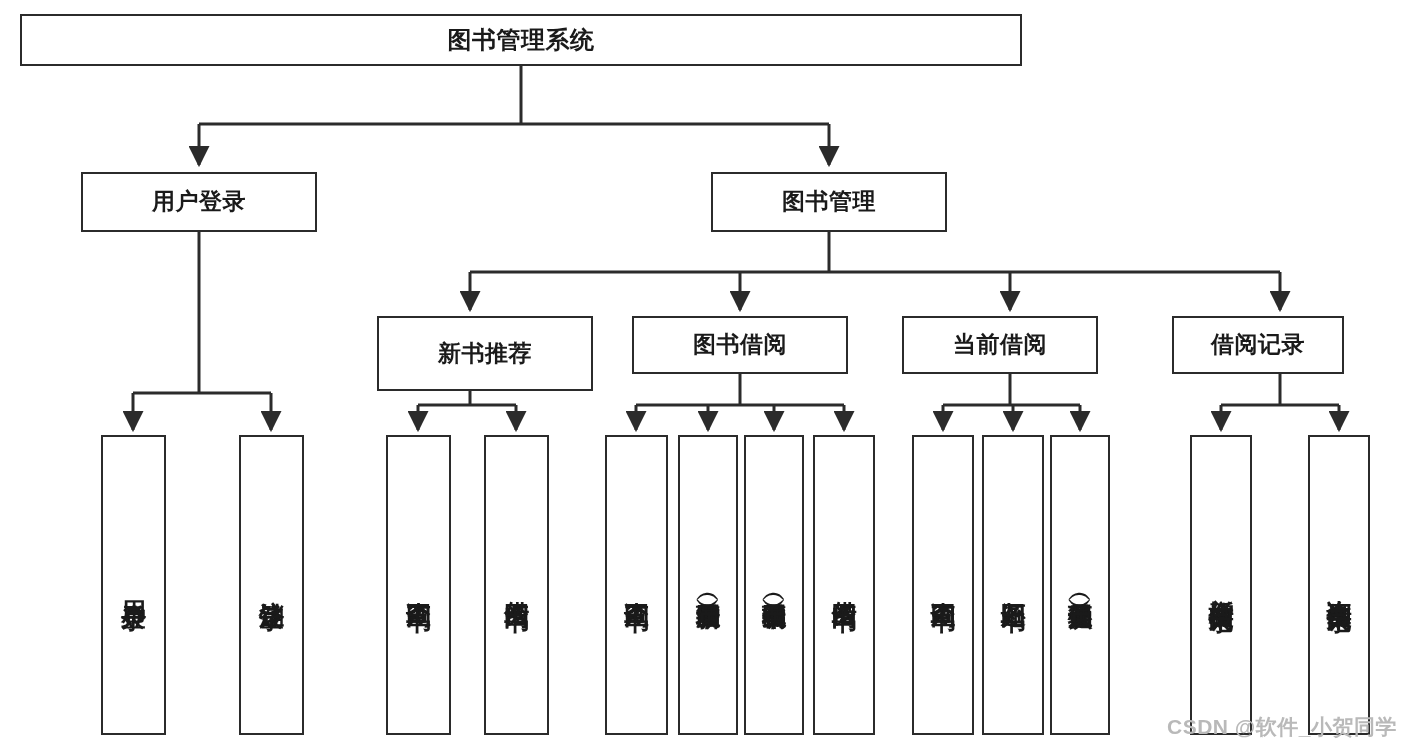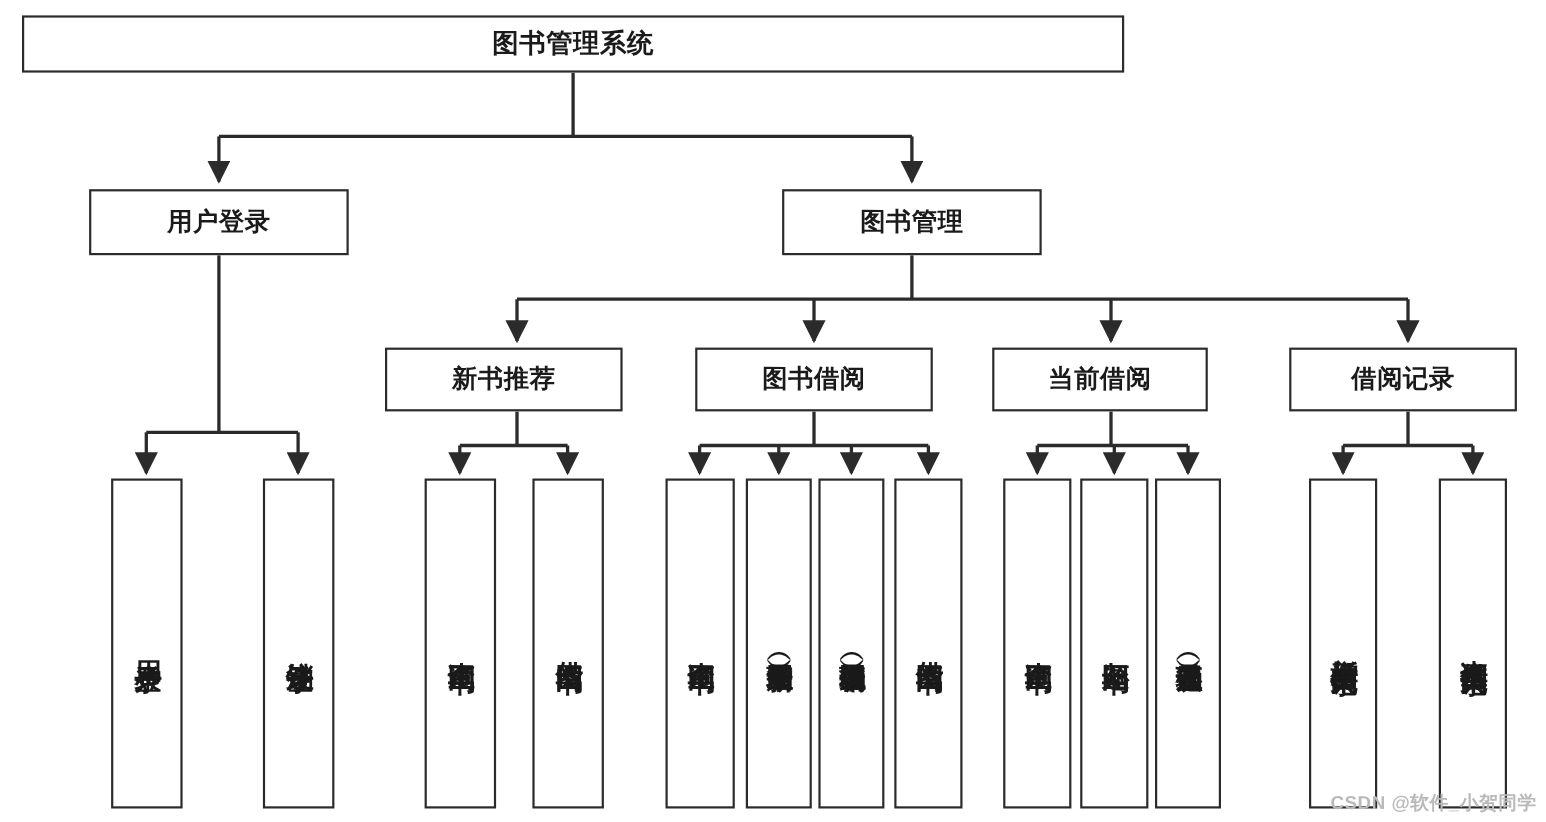--- a/index.html
+++ b/index.html
@@ -61,21 +61,21 @@
     white-space: nowrap;
   }
   .node.vertical.narrow .label {
     font-size: 24px;
     letter-spacing: 0px;
   }
   .watermark {
     position: absolute;
     right: 8px;
     bottom: 6px;
-    font-size: 17px;
+    font-size: 21px;
     color: #b9b9b9;
     letter-spacing: 0.5px;
     white-space: nowrap;
     user-select: none;
   }
 </style>
 </head>
 <body>
 
 <div id="canvas">
@@ -134,30 +134,30 @@
     <span class="label">图书管理系统</span>
   </div>
 
   <div class="node horizontal" style="left:81px; top:172px; width:236px; height:60px;">
     <span class="label">用户登录</span>
   </div>
   <div class="node horizontal" style="left:711px; top:172px; width:236px; height:60px;justify-content:center;">
     <span class="label">图书管理</span>
   </div>
 
-  <div class="node horizontal" style="left:350px; top:316px; width:216px; height:58px;">
+  <div class="node horizontal" style="left:377px; top:316px; width:216px; height:75px;">
     <span class="label">新书推荐</span>
   </div>
   <div class="node horizontal" style="left:632px; top:316px; width:216px; height:58px;justify-content:center;">
     <span class="label">图书借阅</span>
   </div>
   <div class="node horizontal" style="left:902px; top:316px; width:196px; height:58px;">
     <span class="label">当前借阅</span>
   </div>
-  <div class="node horizontal" style="left:1172px; top:316px; width:207px; height:58px;">
+  <div class="node horizontal" style="left:1172px; top:316px; width:172px; height:58px;">
     <span class="label">借阅记录</span>
   </div>
 
   <div class="node vertical" style="left:101px; top:435px; width:65px; height:300px;">
     <span class="label">用户登录</span>
   </div>
   <div class="node vertical" style="left:239px; top:435px; width:65px; height:300px;">
     <span class="label">注销登录</span>
   </div>
 

